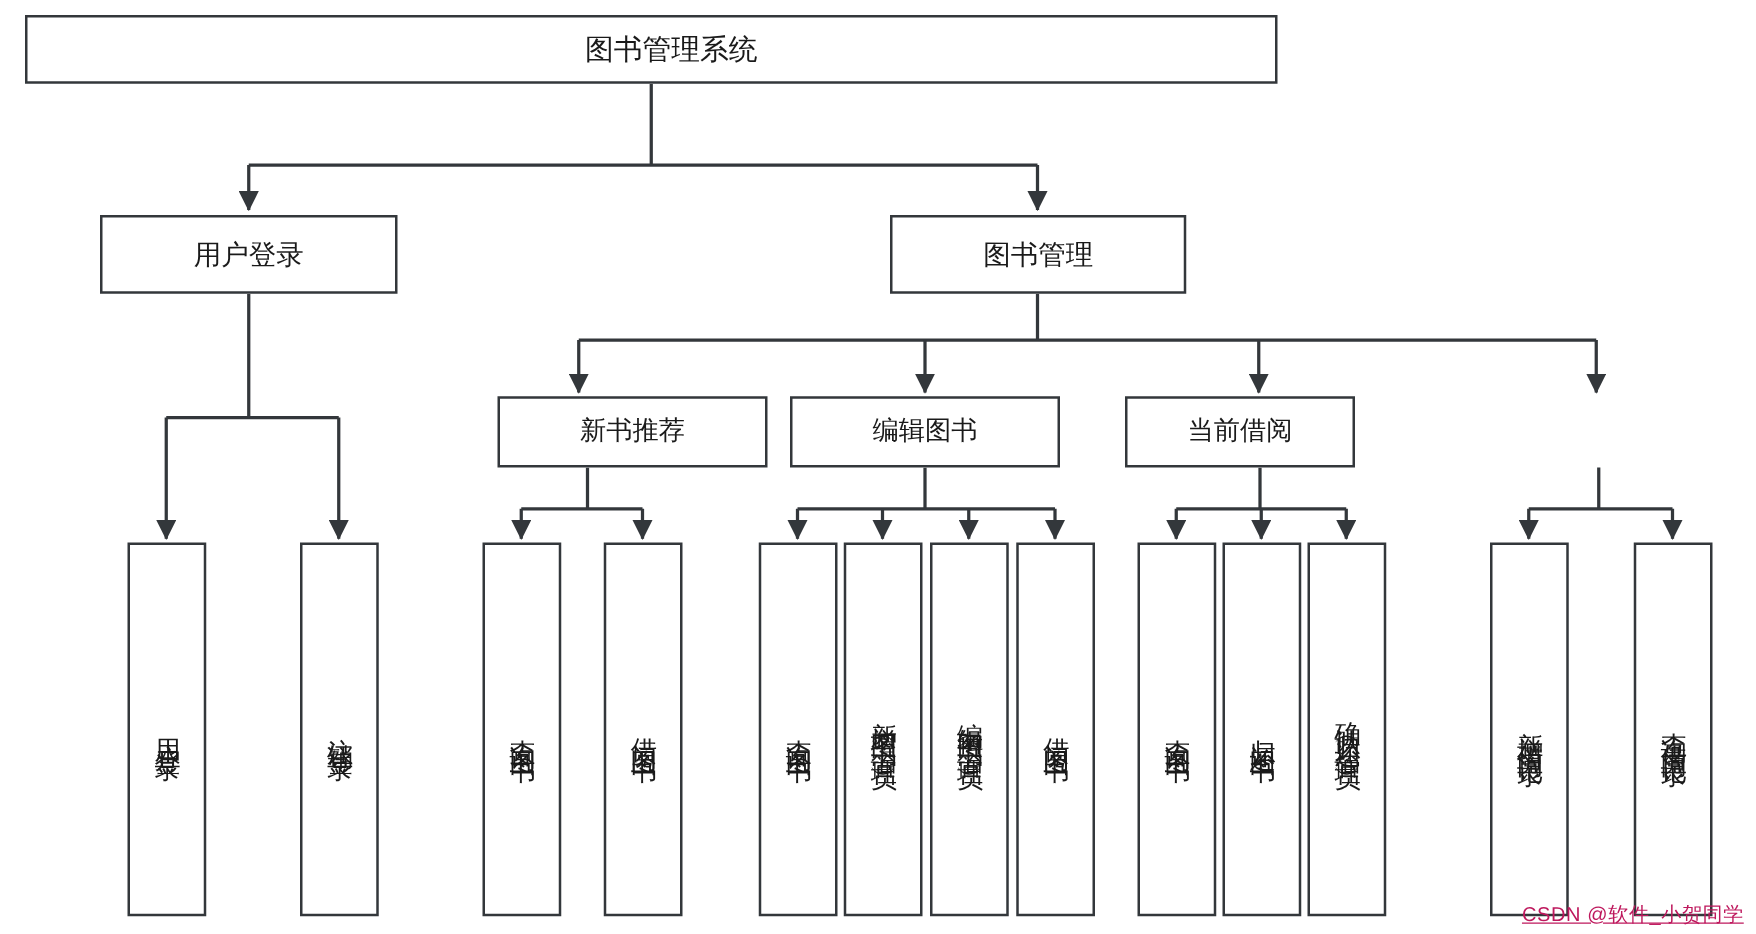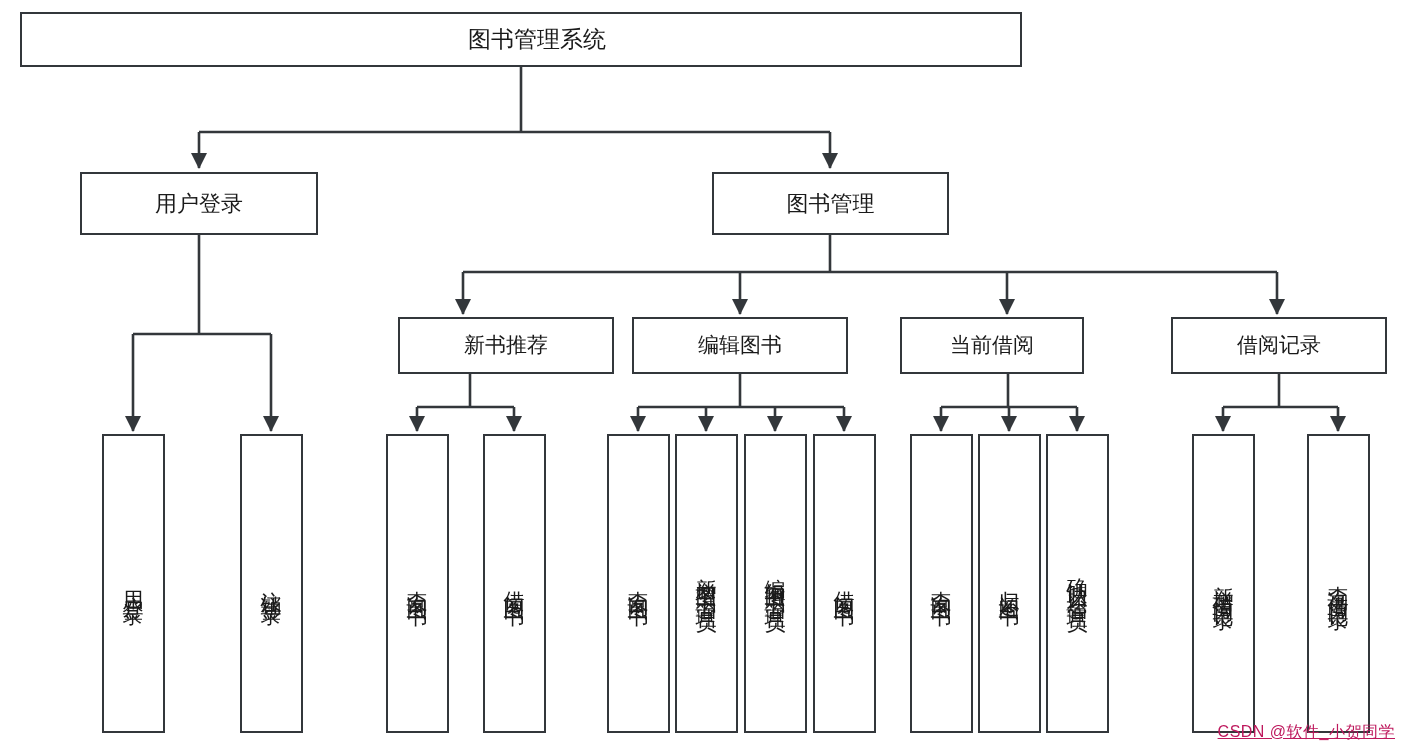--- a/index.html
+++ b/index.html
@@ -139,23 +139,20 @@
 
   <div class="node lvl3" style="left:362px; top:317px; width:216px; height:57px;margin-left:36px;">
     <span class="txt">新书推荐</span>
   </div>
   <div class="node lvl3" style="left:632px; top:317px; width:216px; height:57px;">
     <span class="txt">编辑图书</span>
   </div>
   <div class="node lvl3" style="left:900px; top:317px; width:184px; height:57px;">
     <span class="txt">当前借阅</span>
   </div>
-  <div class="node lvl3" style="left:1171px; top:317px; width:216px; height:57px;">
-    <span class="txt">借阅记录</span>
-  </div>
 
   <div class="node leaf" style="left:102px; top:434px; width:63px; height:299px;">
     <span class="txt">用户登录</span>
   </div>
   <div class="node leaf" style="left:240px; top:434px; width:63px; height:299px;">
     <span class="txt">注销登录</span>
   </div>
 
   <div class="node leaf" style="left:386px; top:434px; width:63px; height:299px;">
     <span class="txt">查询图书</span>

